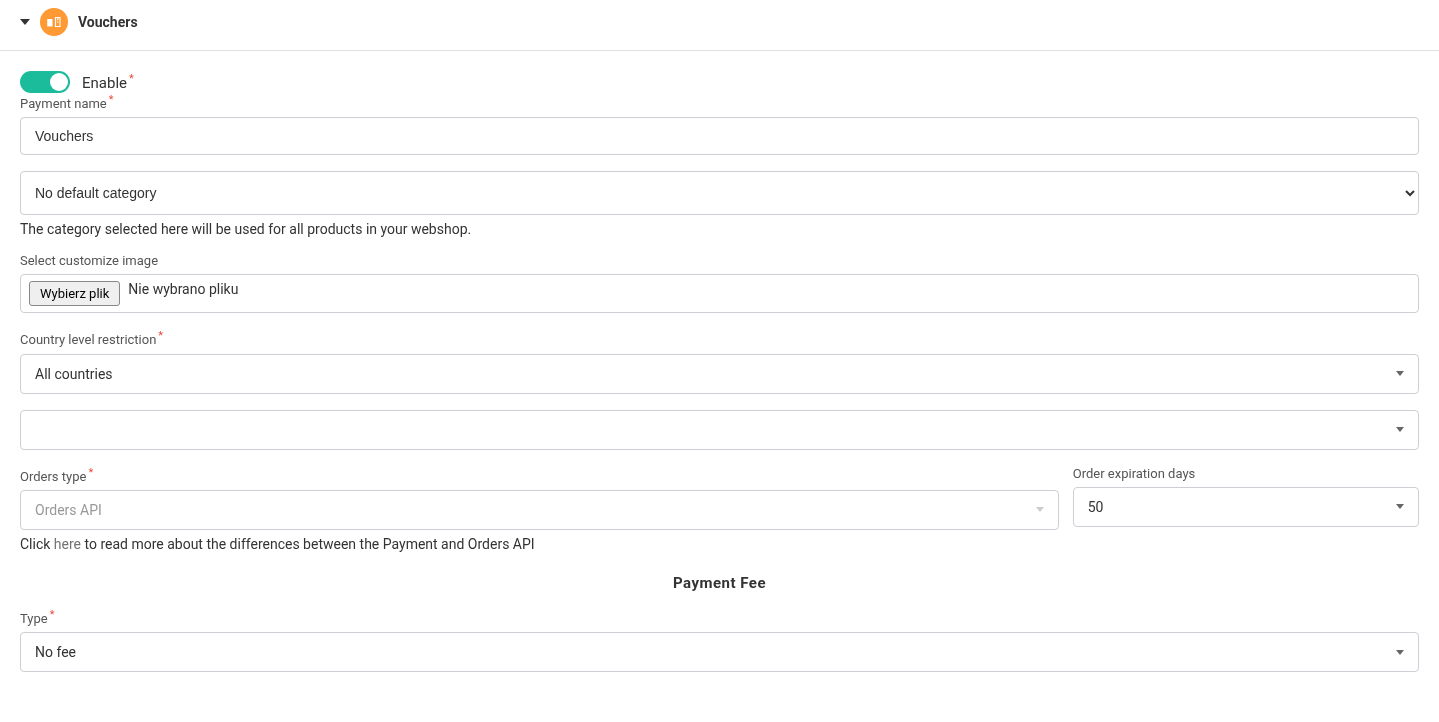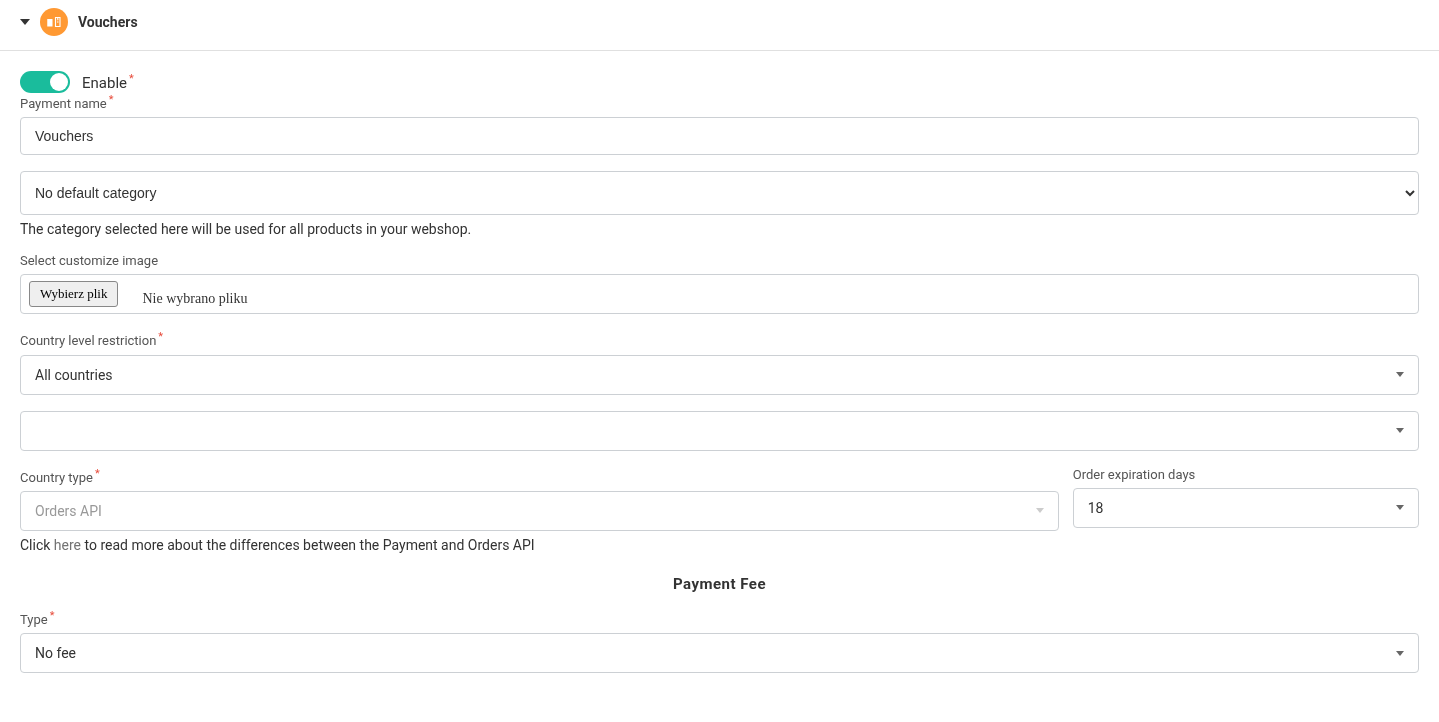--- a/index.html
+++ b/index.html
@@ -149,23 +149,22 @@
       color: #333;
       margin-top: 6px;
     }
     .file-input-wrapper {
       width: 100%;
       padding: 6px 8px;
       border: 1px solid #ccd0d4;
       border-radius: 4px;
       background: #fff;
       display: flex;
-      align-items: flex-end;
-      gap: 24px;
-      font-family: Liberation Serif, serif;
+      align-items: flex-start;
+      gap: 8px;
     }
     .file-button {
       padding: 4px 10px;
       border: 1px solid #888;
       border-radius: 3px;
       background: #efefef;
       font-size: 13px;
       cursor: pointer;
       font-family: inherit;
     }
@@ -273,34 +272,34 @@
   <div class="form-group">
     <div class="custom-dropdown empty">
       <span></span>
       <span class="dropdown-caret"></span>
     </div>
   </div>
 
   <div class="two-col">
     <div class="col-left form-group">
       <label class="form-label">
-        <span>Country type</span><span class="required">*</span>
+        <span>Orders type</span><span class="required">*</span>
       </label>
       <div class="custom-dropdown disabled">
         <span>Orders API</span>
         <span class="dropdown-caret light"></span>
       </div>
       <div class="api-help">
         <span>Click </span><a class="link">here</a><span> to read more about the differences between the Payment and Orders API</span>
       </div>
     </div>
     <div class="col-right form-group">
       <label class="form-label">Order expiration days</label>
       <div class="custom-dropdown">
-        <span>18</span>
+        <span>50</span>
         <span class="dropdown-caret"></span>
       </div>
     </div>
   </div>
 
   <div class="section-divider">
     <div class="section-divider-line"></div>
     <div class="section-divider-title">Payment Fee</div>
     <div class="section-divider-line"></div>
   </div>

